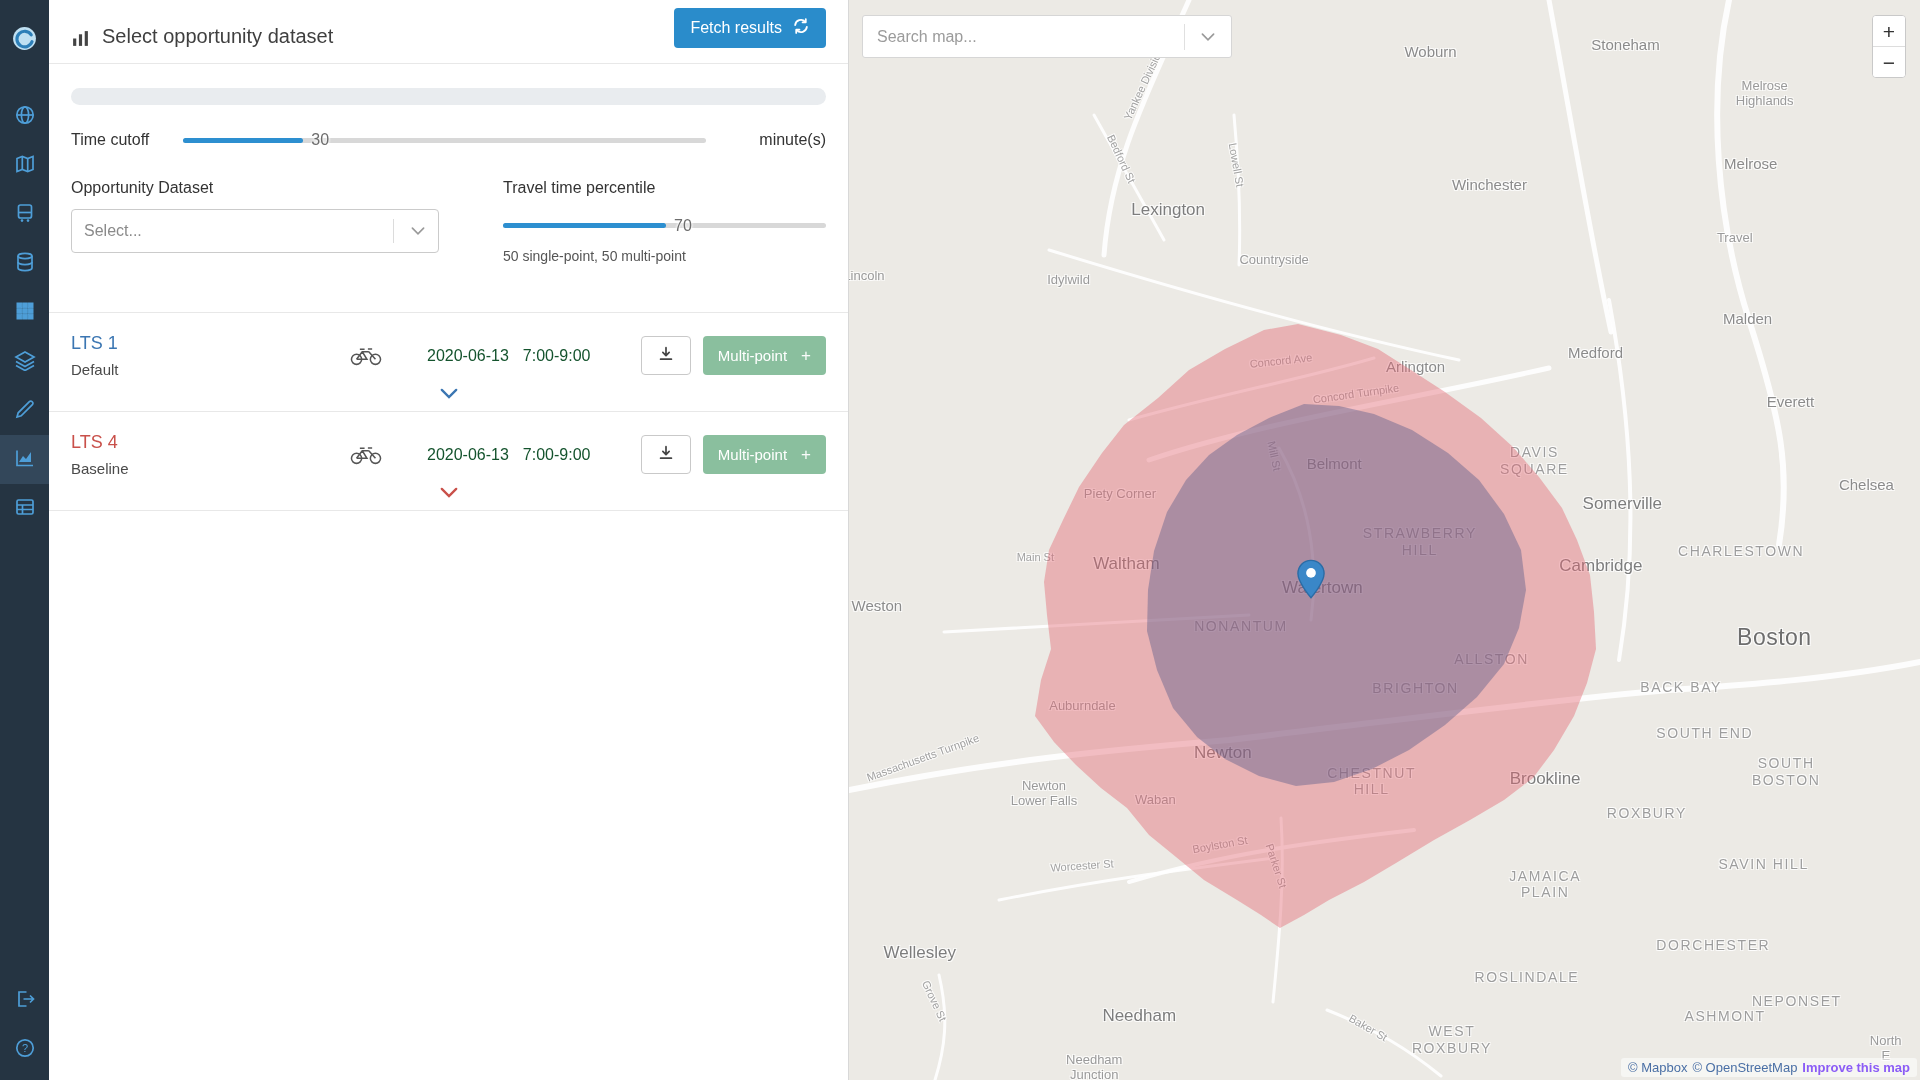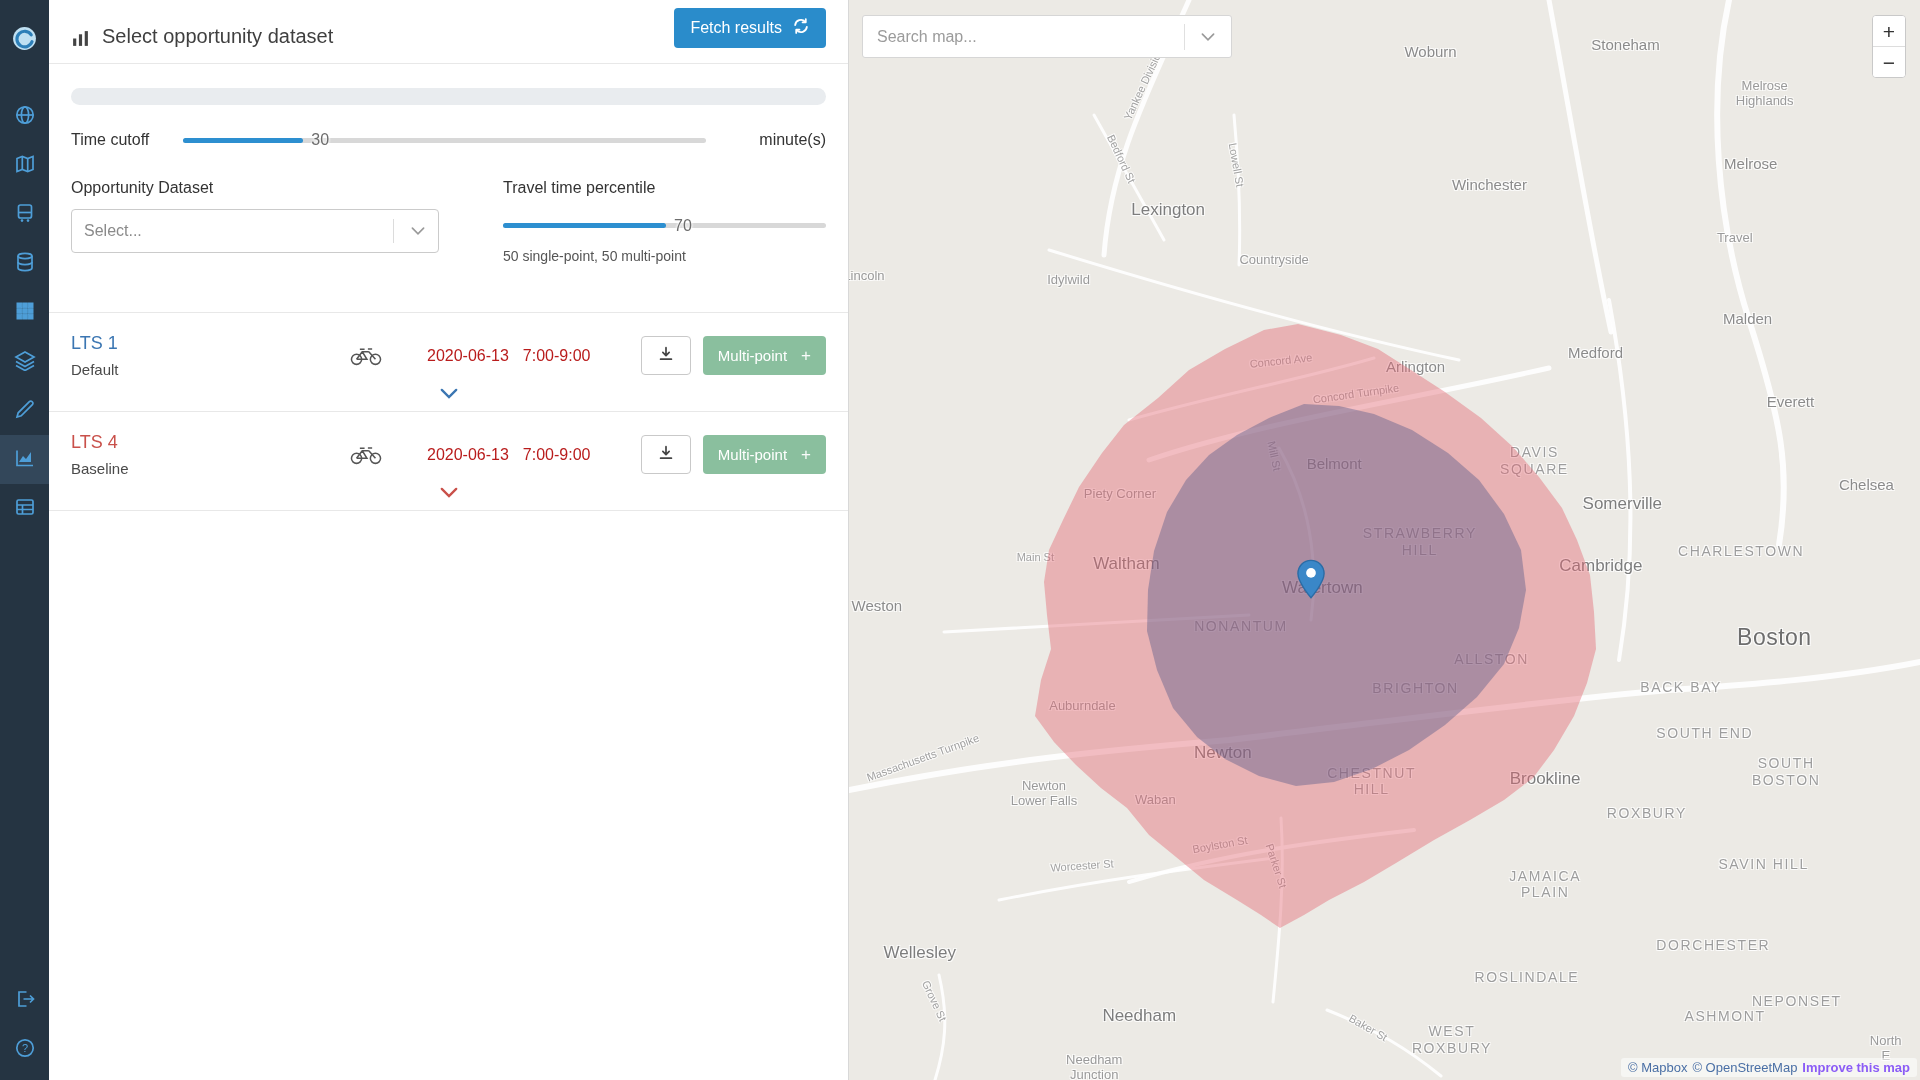--- a/index.html
+++ b/index.html
@@ -47,21 +47,21 @@
 
   .analyses { margin-top:48px; border-top:1px solid #e8e8e8; }
   .analysis-row { border-bottom:1px solid #e8e8e8; padding:20px 22px 8px; }
   .row-main { display:flex; align-items:center; }
   .names { width:278px; flex-shrink:0; }
   .a-name { font-size:18px; cursor:pointer; display:inline-block; }
   .a-name.blue { color:#3b76b2; }
   .a-name.red  { color:#c9504a; }
   .a-variant { font-size:15px; color:#4a4a4a; margin-top:7px; }
   .bike-wrap { width:52px; display:flex; align-items:center; }
-  .a-date { font-size:16px; color:#b91c1c; display:flex; gap:14px; margin-left:26px; }
+  .a-date { font-size:16px; color:#14532d; display:flex; gap:14px; margin-left:26px; }
   .row-actions { margin-left:auto; display:flex; gap:12px; align-items:center; }
   .dl-btn { width:50px; height:39px; background:#fff; border:1px solid #c9c9c9; border-radius:4px; display:flex; align-items:center; justify-content:center; cursor:pointer; }
   .mp-btn { height:39px; background:#8abf9e; border:none; color:#fff; border-radius:4px; padding:0 15px; font-size:15px; display:flex; align-items:center; gap:14px; cursor:pointer; }
   .mp-plus { font-size:17px; opacity:.95; }
   .row-chev { display:flex; justify-content:center; padding:10px 0 4px; }
   .chev-btn { background:none; border:none; cursor:pointer; display:flex; }
   .chev-btn.blue { color:#3b76b2; }
   .chev-btn.red  { color:#c9504a; }
 
   

